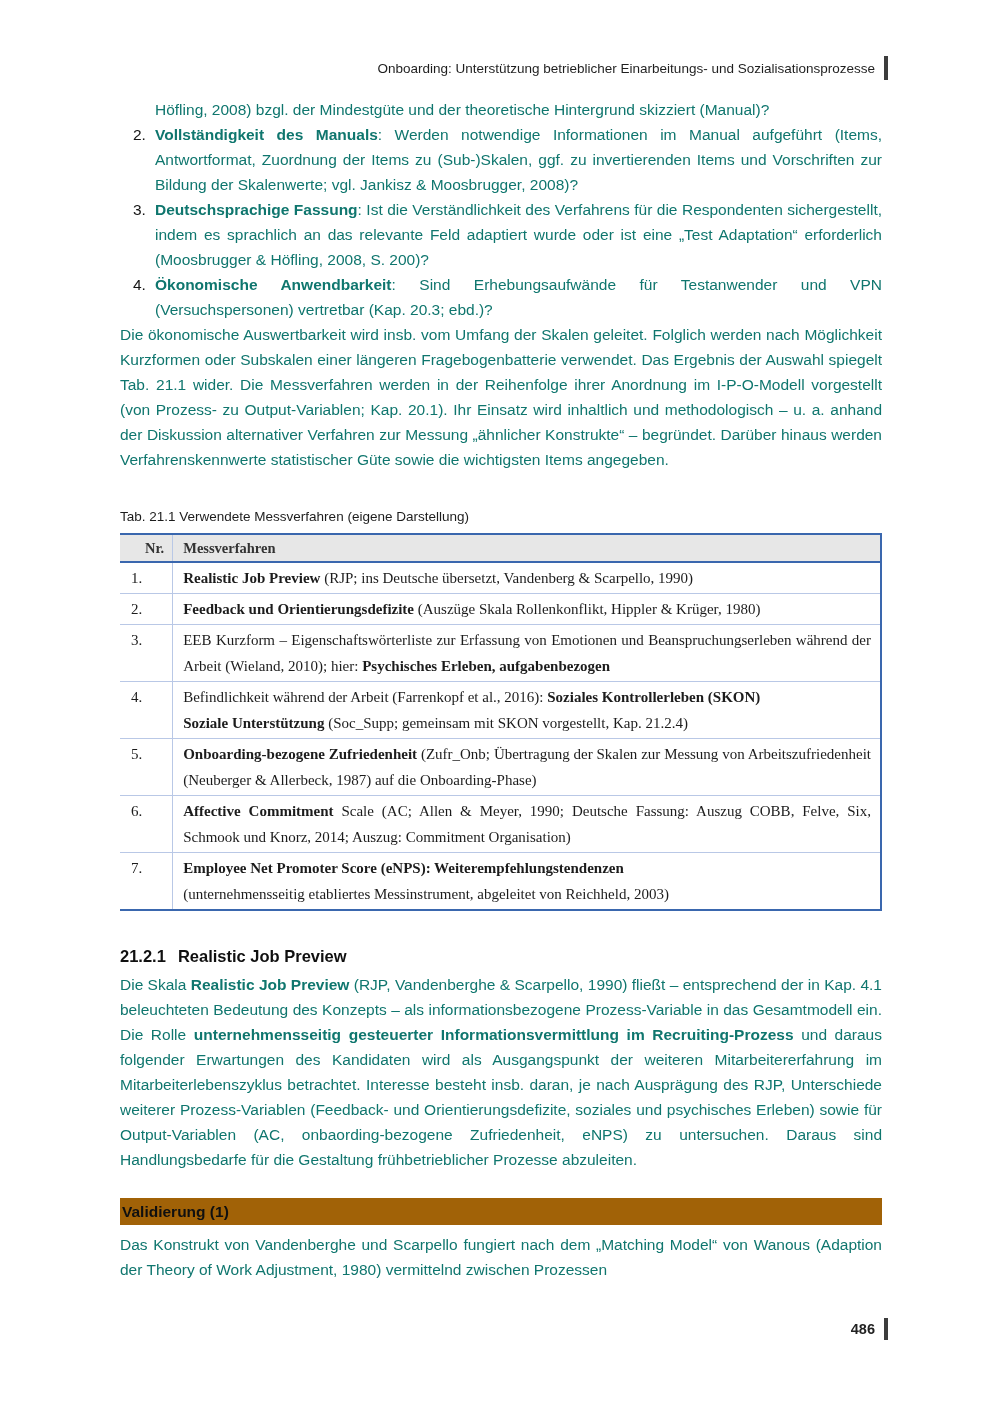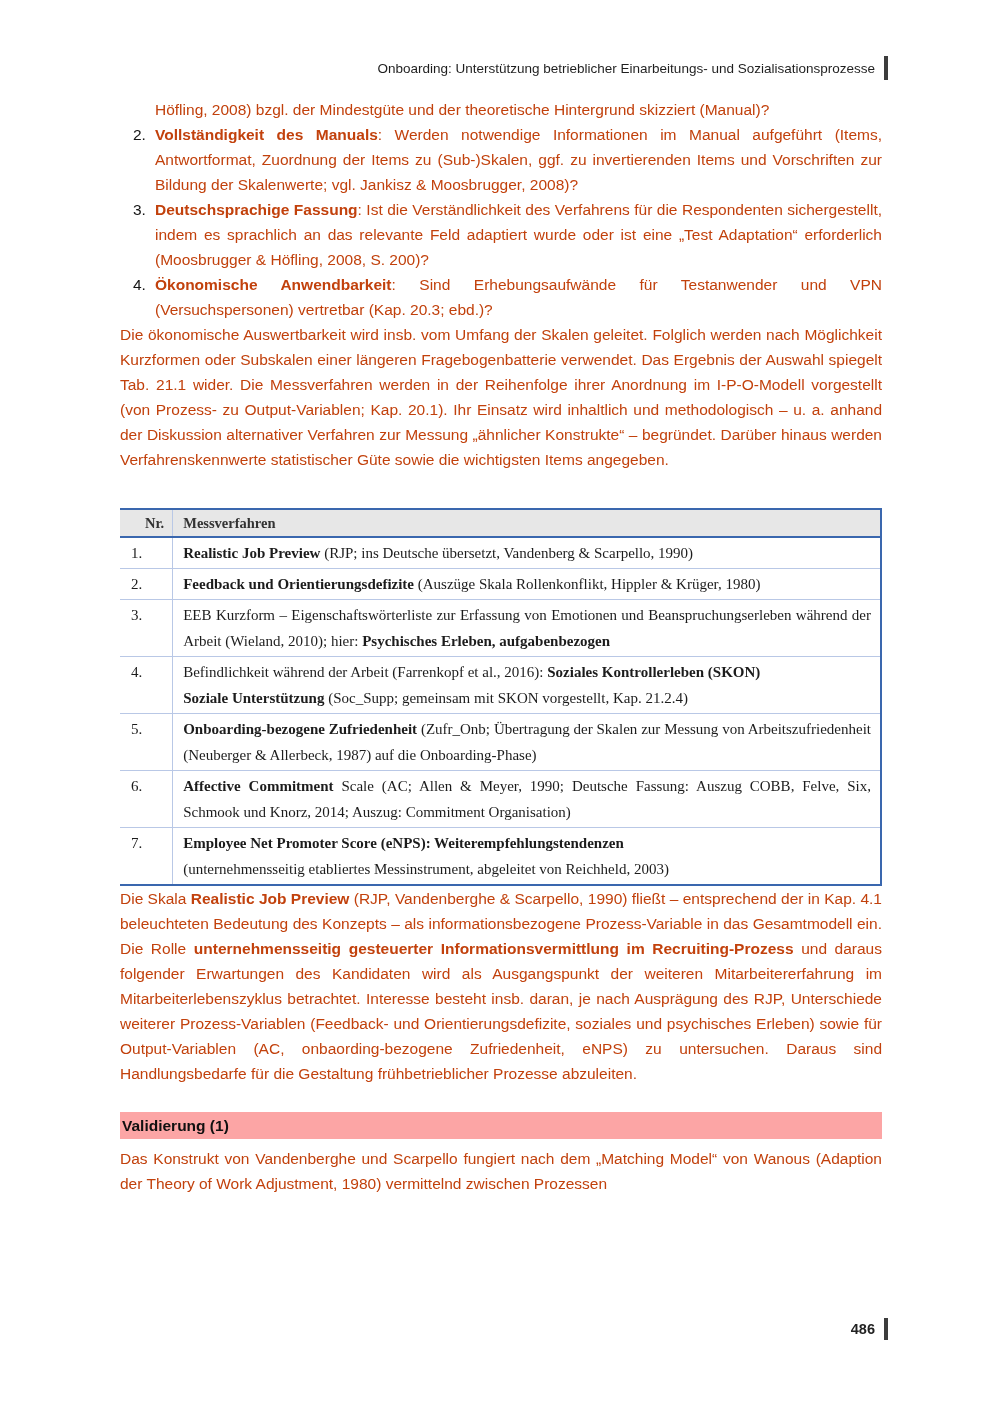--- a/index.html
+++ b/index.html
@@ -35,21 +35,21 @@
     position: absolute;
     left: 120px;
     top: 97px;
     width: 762px;
   }
   p { margin: 0; }
   .para, .li-text, .cont {
     font-size: 15.5px;
     line-height: 25px;
     text-align: justify;
-    color: #c2410c;
+    color: #0f766e;
   }
   .cont { padding-left: 35px; }
   .list-item { position: relative; padding-left: 35px; }
   .num {
     position: absolute;
     left: 13px;
     top: 0;
     font-size: 15.5px;
     line-height: 25px;
   }
@@ -100,21 +100,21 @@
     font-size: 16.5px;
     font-weight: bold;
     color: #101010;
     font-family: "Liberation Sans", sans-serif;
   }
   .sh-title { margin-left: 12px; }
   .sub-heading {
     margin: 26px 0 7px 0;
     font-size: 15.5px;
     font-weight: bold;
-    background: #fca5a5;
+    background: #a16207;
     padding: 3px 4px 3px 2px;
     line-height: 21px;
     font-family: "Liberation Sans", sans-serif;
     color: #101010;
   }
 
   
   .footer {
     position: absolute;
     top: 1318px;
@@ -152,20 +152,21 @@
     </div>
 
     <div class="list-item">
       <span class="num">4.</span>
       <p class="li-text"><span class="b">Ökonomische Anwendbarkeit</span><span>: Sind Erhebungsaufwände für Testanwender und VPN (Versuchspersonen) vertretbar (Kap. 20.3; ebd.)?</span></p>
     </div>
 
     <p class="para">Die ökonomische Auswertbarkeit wird insb. vom Umfang der Skalen geleitet. Folglich werden nach Möglichkeit Kurzformen oder Subskalen einer längeren Fragebogenbatterie verwendet. Das Ergebnis der Auswahl spiegelt Tab. 21.1 wider. Die Messverfahren werden in der Reihenfolge ihrer Anordnung im I-P-O-Modell vorgestellt (von Prozess- zu Output-Variablen; Kap. 20.1). Ihr Einsatz wird inhaltlich und methodologisch – u. a. anhand der Diskussion alternativer Verfahren zur Messung „ähnlicher Konstrukte“ – begründet. Darüber hinaus werden Verfahrenskennwerte statistischer Güte sowie die wichtigsten Items angegeben.</p>
 
     <div class="table-block">
+      <p class="caption">Tab. 21.1 Verwendete Messverfahren (eigene Darstellung)</p>
       <table class="measures">
         <thead>
           <tr>
             <th class="col-nr">Nr.</th>
             <th class="col-mv">Messverfahren</th>
           </tr>
         </thead>
         <tbody>
           <tr>
             <td class="cell-nr">1.</td>
@@ -192,20 +193,23 @@
             <td class="cell-mv"><span class="b">Affective Commitment</span><span> Scale (AC; Allen &amp; Meyer, 1990; Deutsche Fassung: Auszug COBB, Felve, Six, Schmook und Knorz, 2014; Auszug: Commitment Organisation)</span></td>
           </tr>
           <tr>
             <td class="cell-nr">7.</td>
             <td class="cell-mv"><span class="b">Employee Net Promoter Score (eNPS): Weiterempfehlungstendenzen</span><br><span>(unternehmensseitig etabliertes Messinstrument, abgeleitet von Reichheld, 2003)</span></td>
           </tr>
         </tbody>
       </table>
     </div>
 
+    <h2 class="section-heading">
+      <span>21.2.1</span><span class="sh-title">Realistic Job Preview</span>
+    </h2>
 
     <p class="para"><span>Die Skala </span><span class="b">Realistic Job Preview</span><span> (RJP, Vandenberghe &amp; Scarpello, 1990) fließt – entsprechend der in Kap. 4.1 beleuchteten Bedeutung des Konzepts – als informationsbezogene Prozess-Variable in das Gesamtmodell ein. Die Rolle </span><span class="b">unternehmensseitig gesteuerter Informationsvermittlung im Recruiting-Prozess</span><span> und daraus folgender Erwartungen des Kandidaten wird als Ausgangspunkt der weiteren Mitarbeitererfahrung im Mitarbeiterlebenszyklus betrachtet. Interesse besteht insb. daran, je nach Ausprägung des RJP, Unterschiede weiterer Prozess-Variablen (Feedback- und Orientierungsdefizite, soziales und psychisches Erleben) sowie für Output-Variablen (AC, onbaording-bezogene Zufriedenheit, eNPS) zu untersuchen. Daraus sind Handlungsbedarfe für die Gestaltung frühbetrieblicher Prozesse abzuleiten.</span></p>
 
     <h3 class="sub-heading">Validierung (1)</h3>
 
     <p class="para">Das Konstrukt von Vandenberghe und Scarpello fungiert nach dem „Matching Model“ von Wanous (Adaption der Theory of Work Adjustment, 1980) vermittelnd zwischen Prozessen</p>
 
   </div>
 
   <div class="footer">

